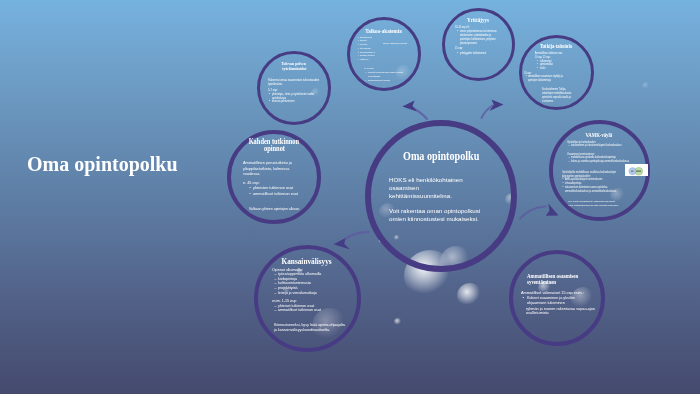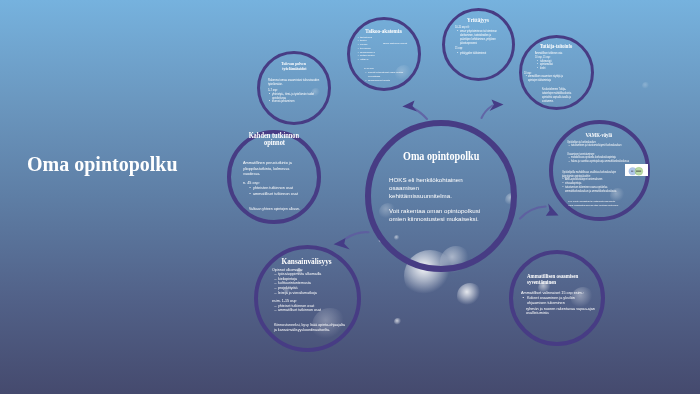--- a/index.html
+++ b/index.html
@@ -298,21 +298,21 @@
           <i>Väylä mahdollistaa sujuvan jatko-opintoihin siirtymisen.</i>
         </div>
       </div>
       <div style="position:absolute;background:#fff;left:624.8px;top:163.7px;width:23.1px;height:12.3px;"><svg width="100%" height="100%" viewBox="0 0 100 53">
           <circle cx="33" cy="27" r="16.5" fill="#b0c7e9" stroke="#6a93c6" stroke-dasharray="2.6 2" stroke-width="1.2"></circle>
           <circle cx="60" cy="27" r="17" fill="#a9d18e" fill-opacity=".78" stroke="#7cae58" stroke-width="1.2"></circle>
           <rect x="26" y="24.5" width="10" height="4" fill="#5a5a66"></rect>
           <rect x="48" y="24.5" width="22" height="3.6" fill="#3a3a3a"></rect>
         </svg></div>
       <div class="node" style="left:227px;top:130.3px;width:94px;height:94px;border-width:4.3px"></div>
-      <div class="ntitle" style="left:227px;top:132px;width:94px;font-size:7.6px;line-height:7.3px;text-align:center">
+      <div class="ntitle" style="left:227px;top:138px;width:94px;font-size:7.6px;line-height:7.3px;text-align:center">
         <div><i>Kahden tutkinnon</i></div>
         <div><i>opinnot</i></div>
       </div>
       <div class="blk" style="left:243px;top:160px;width:58px;font-size:4.4px;line-height:5.7px">
         <div>
           <i>Ammatillinen perustutkinto ja</i>
         </div>
         <div>
           <i>ylioppilastutkinto, kolmessa</i>
         </div>

